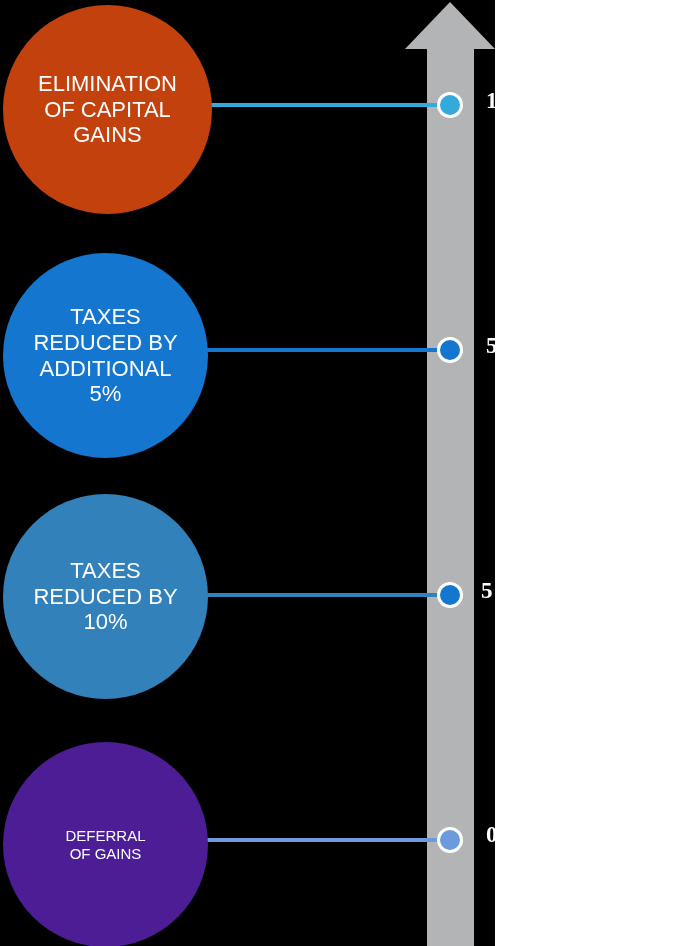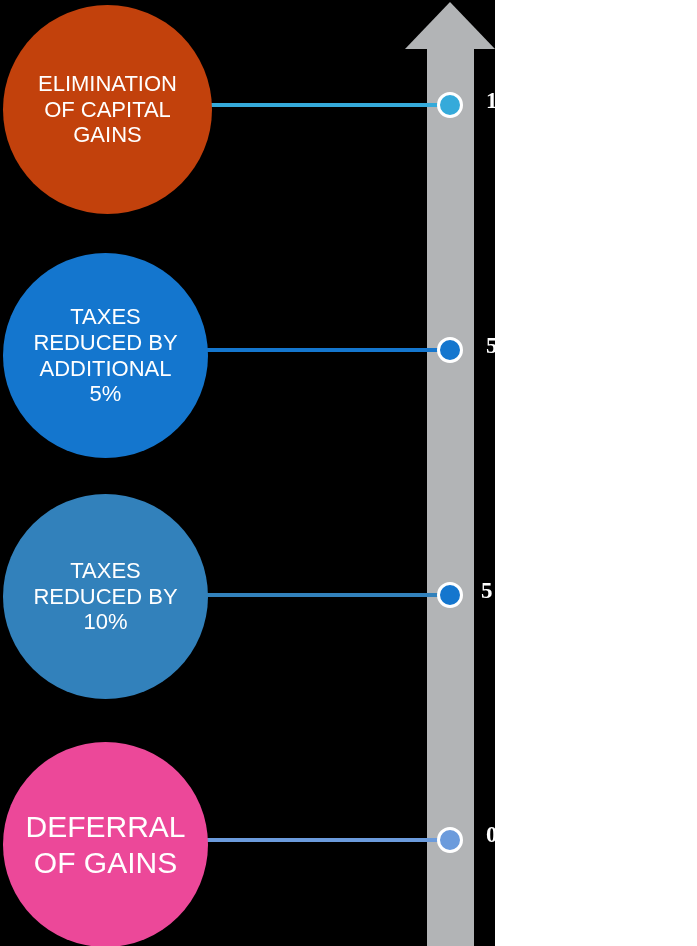--- a/index.html
+++ b/index.html
@@ -131,21 +131,21 @@
     <span class="circle-label">TAXES
 REDUCED BY
 ADDITIONAL
 5%</span>
   </div>
   <div class="node-circle" id="circ-2" style="left: 3px; top: 494px; width: 205px; height: 205px; background: rgb(50, 129, 187); font-size: 22px;">
     <span class="circle-label">TAXES
 REDUCED BY
 10%</span>
   </div>
-  <div class="node-circle" id="circ-3" style="left: 3px; top: 742px; width: 205px; height: 205px; background: #ec4899; font-size: 30px;">
+  <div class="node-circle" id="circ-3" style="left: 3px; top: 742px; width: 205px; height: 205px; background: #4c1d95; font-size: 15px;">
     <span class="circle-label">DEFERRAL
 OF GAINS</span>
   </div>
 
   <div class="dot" id="dot-0" style="left: 437px; top: 92px; background: rgb(53, 170, 218);"></div>
   <div class="dot" id="dot-1" style="left: 437px; top: 337px; background: rgb(20, 118, 206);"></div>
   <div class="dot" id="dot-2" style="left: 437px; top: 582px; background: rgb(20, 118, 206);"></div>
   <div class="dot" id="dot-3" style="left: 437px; top: 827px; background: rgb(107, 155, 220);"></div>
 
   <div class="year-label" id="yr-0" style="left: 486px; top: 88px;">10 YEARS</div>

